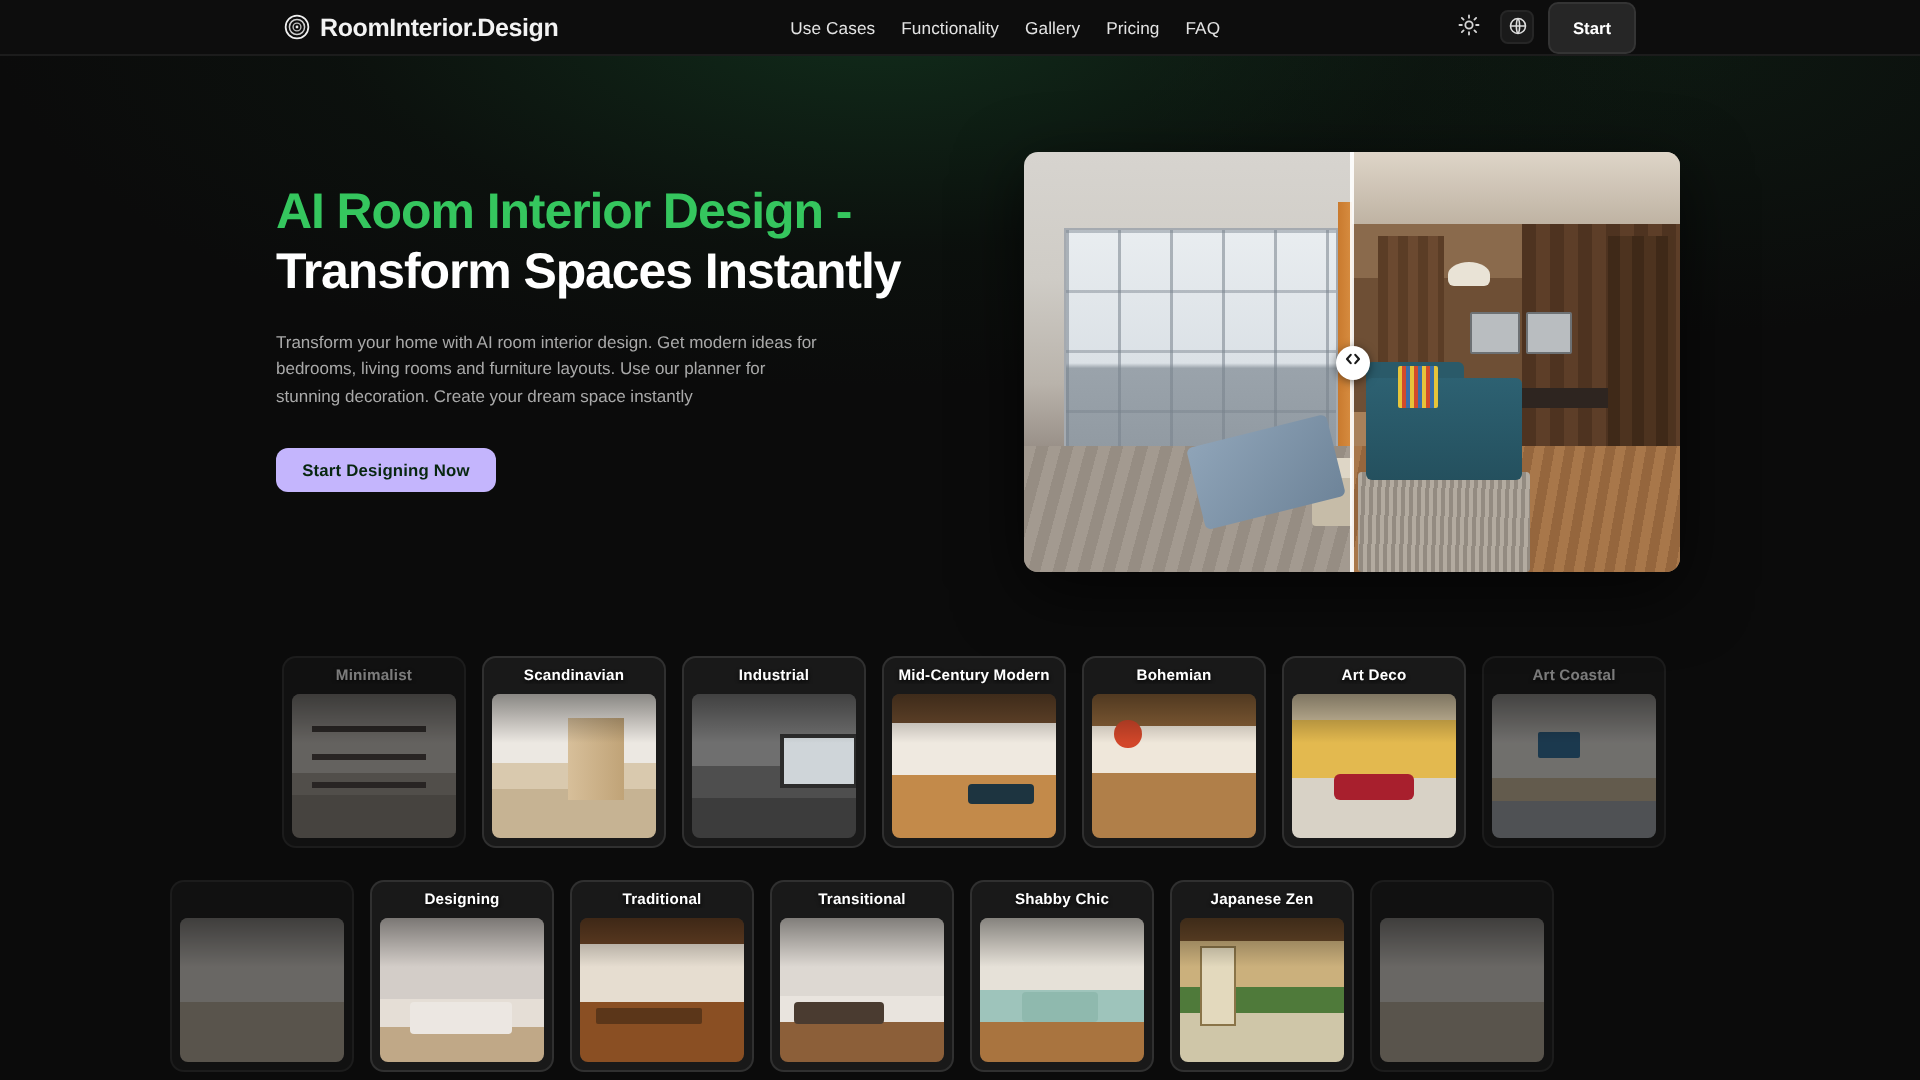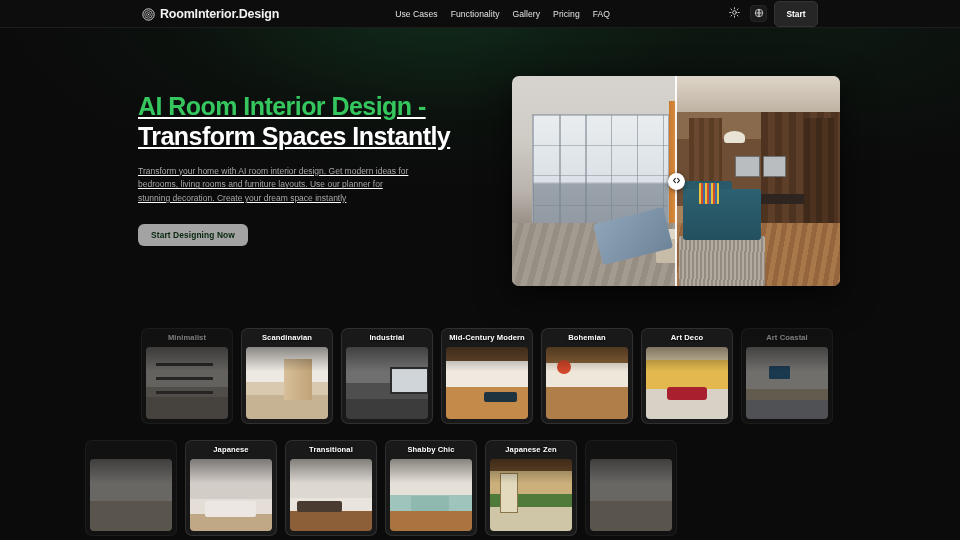--- a/index.html
+++ b/index.html
@@ -108,21 +108,20 @@
     display: flex; align-items: center; justify-content: center;
   }
 
   
   .hero {
     position: relative;
     z-index: 2;
     display: flex;
     padding: 48px 138px 0 138px;
     gap: 16px;
-    text-decoration: underline;
   }
 
   .hero-copy { width: 330px; flex: 0 0 330px; padding-top: 15px; }
 
   h1.headline {
     font-size: 25px;
     line-height: 1.21;
     font-weight: 700;
     letter-spacing: -0.55px;
     margin-bottom: 13px;
@@ -138,21 +137,21 @@
     margin-bottom: 18px;
   }
 
   .cta {
     display: inline-flex;
     align-items: center;
     justify-content: center;
     height: 22px;
     width: 110px;
     border-radius: 6px;
-    background: #a3a3a3;
+    background: #c4b5fd;
     color: #07260f;
     font-size: 8.4px;
     font-weight: 700;
     border: none;
     cursor: pointer;
     font-family: "Liberation Sans", sans-serif;
     letter-spacing: 0.1px;
   }
 
   
@@ -527,23 +526,30 @@
 
   <div class="style-row row-2">
     <div class="style-card faded">
       <div class="label"></div>
       <div class="thumb">
           <div class="t t-extra"></div>
           <div class="tv-shadow"></div>
         </div>
     </div>
     <div class="style-card">
-      <div class="label">Japanese</div>
+      <div class="label">Designing</div>
       <div class="thumb">
           <div class="t t-farmhouse"></div>
+          <div class="tv-shadow"></div>
+        </div>
+    </div>
+    <div class="style-card">
+      <div class="label">Traditional</div>
+      <div class="thumb">
+          <div class="t t-traditional"></div>
           <div class="tv-shadow"></div>
         </div>
     </div>
     <div class="style-card">
       <div class="label">Transitional</div>
       <div class="thumb">
           <div class="t t-transitional"></div>
           <div class="tv-shadow"></div>
         </div>
     </div>

